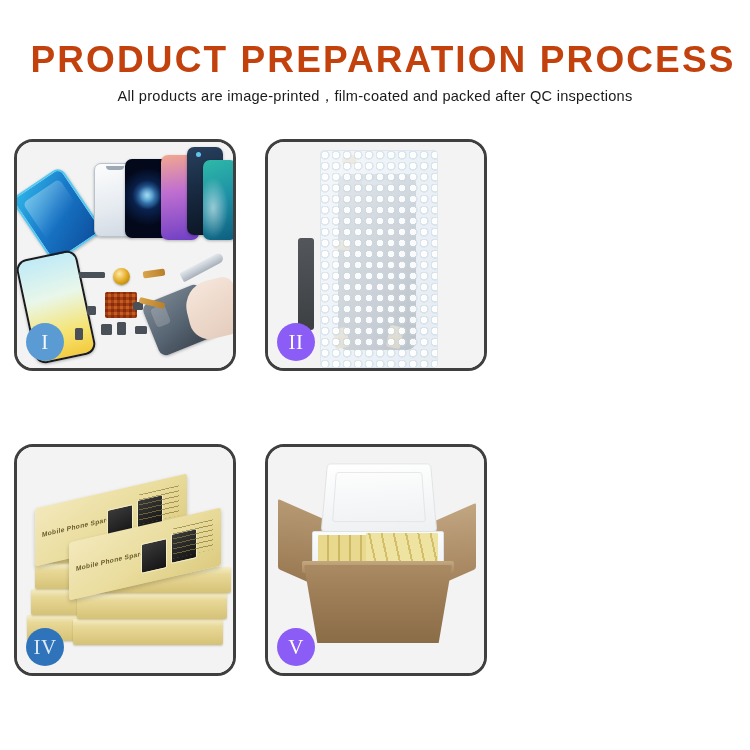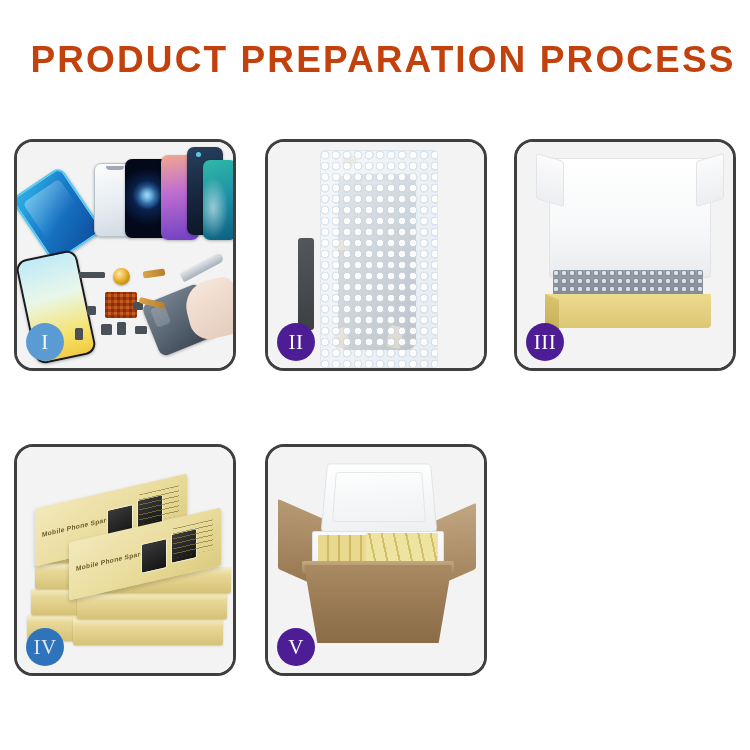--- a/index.html
+++ b/index.html
@@ -73,21 +73,21 @@
     background: #f3f3f3;
   }
 
   .badge {
     position: absolute;
     left: 9px;
     bottom: 7px;
     width: 38px;
     height: 38px;
     border-radius: 50%;
-    background: #4c1d95;
+    background: #8b5cf6;
     color: #ffffff;
     font-family: "Liberation Serif", serif;
     font-size: 21px;
     line-height: 38px;
     text-align: center;
     letter-spacing: 0.5px;
     z-index: 40;
   }
   .badge.pale   { background: #5a9bd4; color: #f4f7fa; }
   .badge.deep   { background: #2f74bb; color: #dce9f5; }
@@ -467,20 +467,21 @@
     position: absolute;
     background: rgba(120,95,66,.45);
     border-radius: 1px;
   }
 </style>
 </head>
 <body>
 
 <div class="header">
   <div class="page-title">PRODUCT PREPARATION PROCESS</div>
+  <div class="page-subtitle">All products are image-printed，film-coated and packed after QC inspections</div>
 </div>
 
 <div class="grid">
 
   <div class="panel r0 c0">
     <div class="stage">
       <div class="ph ph-a"></div>
       <div class="ph ph-b"></div>
       <div class="ph ph-c"></div>
       <div class="ph ph-d"></div>
@@ -511,29 +512,20 @@
       <div class="part-cable"></div>
       <div class="tape" style="left:74px;top:14px;width:14px;height:9px;transform:rotate(-14deg);"></div>
       <div class="tape" style="left:66px;top:98px;width:16px;height:10px;transform:rotate(8deg);"></div>
       <div class="tape" style="left:66px;top:186px;width:14px;height:20px;transform:rotate(-10deg);"></div>
       <div class="tape" style="left:120px;top:184px;width:14px;height:22px;transform:rotate(12deg);"></div>
       <div class="bubble-pack"></div>
     </div>
     <div class="badge">II</div>
   </div>
 
-  <div class="panel r0 c2">
-    <div class="stage">
-      <div class="box3-body"></div>
-      <div class="box3-lid"></div>
-      <div class="box3-fill"></div>
-      <div class="box3-front"></div>
-    </div>
-    <div class="badge">III</div>
-  </div>
 
   <div class="panel r1 c0">
     <div class="stage">
       <div class="stack">
         <div class="slab" style="left:0px;  top:146px;"></div>
         <div class="slab" style="left:4px;  top:120px;"></div>
         <div class="slab" style="left:8px;  top:94px;"></div>
         <div class="slab" style="left:12px; top:68px;"></div>
         <div class="slab" style="left:46px; top:150px;"></div>
         <div class="slab" style="left:50px; top:124px;"></div>

